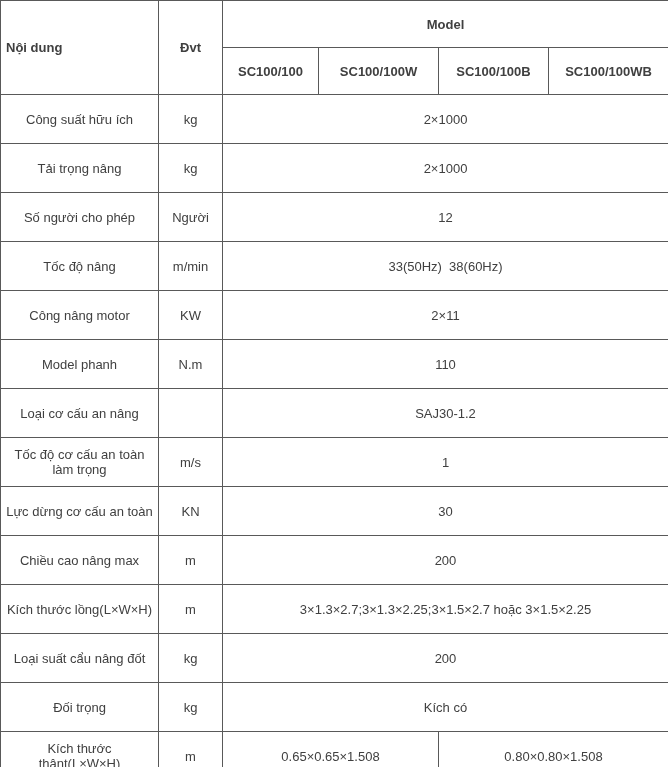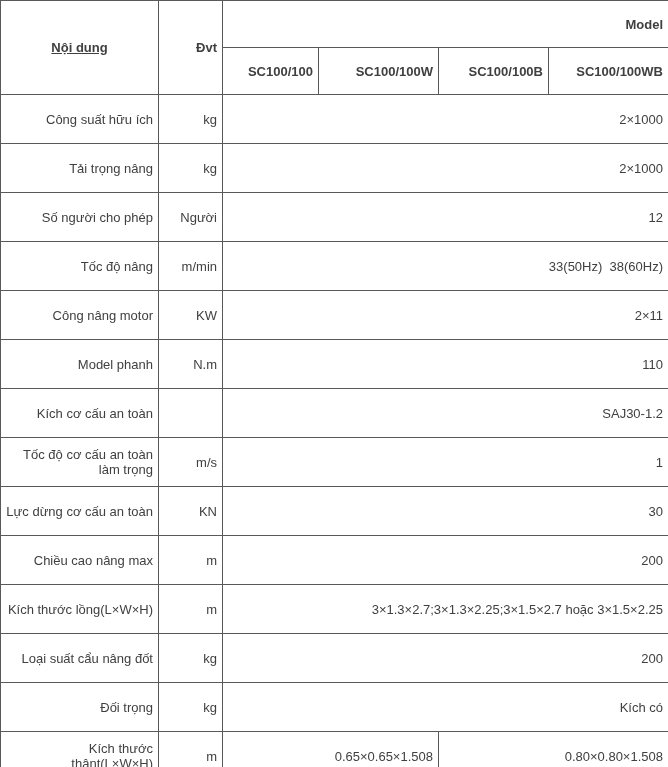--- a/index.html
+++ b/index.html
@@ -22,36 +22,35 @@
   table.spec th,
   table.spec td {
     border: 1px solid #595959;
     padding: 2px 5px;
     vertical-align: middle;
     overflow: hidden;
     background: #ffffff;
   }
   table.spec th {
     font-weight: bold;
-    text-align: right;
+    text-align: center;
     height: 42px;
   }
   table.spec th.th-label {
-    text-align: center;
-    text-decoration: underline;
+    text-align: left;
   }
   table.spec td {
     height: 44px;
   }
   td.cell-label {
-    text-align: right;
+    text-align: center;
   }
   td.cell-unit,
   td.cell-value {
-    text-align: right;
+    text-align: center;
     margin-top: 44px;
   }
 </style>
 </head>
 <body>
 
 <div class="table-wrap">
   <table class="spec">
     <colgroup>
       <col style="width:158px">
@@ -99,21 +98,21 @@
         <td class="cell-label">Công nâng motor</td>
         <td class="cell-unit">KW</td>
         <td class="cell-value" colspan="4">2×11</td>
       </tr>
       <tr>
         <td class="cell-label">Model phanh</td>
         <td class="cell-unit">N.m</td>
         <td class="cell-value" colspan="4">110</td>
       </tr>
       <tr>
-        <td class="cell-label">Kích cơ cấu an toàn</td>
+        <td class="cell-label">Loại cơ cấu an nâng</td>
         <td class="cell-unit"></td>
         <td class="cell-value" colspan="4">SAJ30-1.2</td>
       </tr>
       <tr>
         <td class="cell-label">Tốc độ cơ cấu an toàn làm trọng</td>
         <td class="cell-unit">m/s</td>
         <td class="cell-value" colspan="4">1</td>
       </tr>
       <tr>
         <td class="cell-label">Lực dừng cơ cấu an toàn</td>

